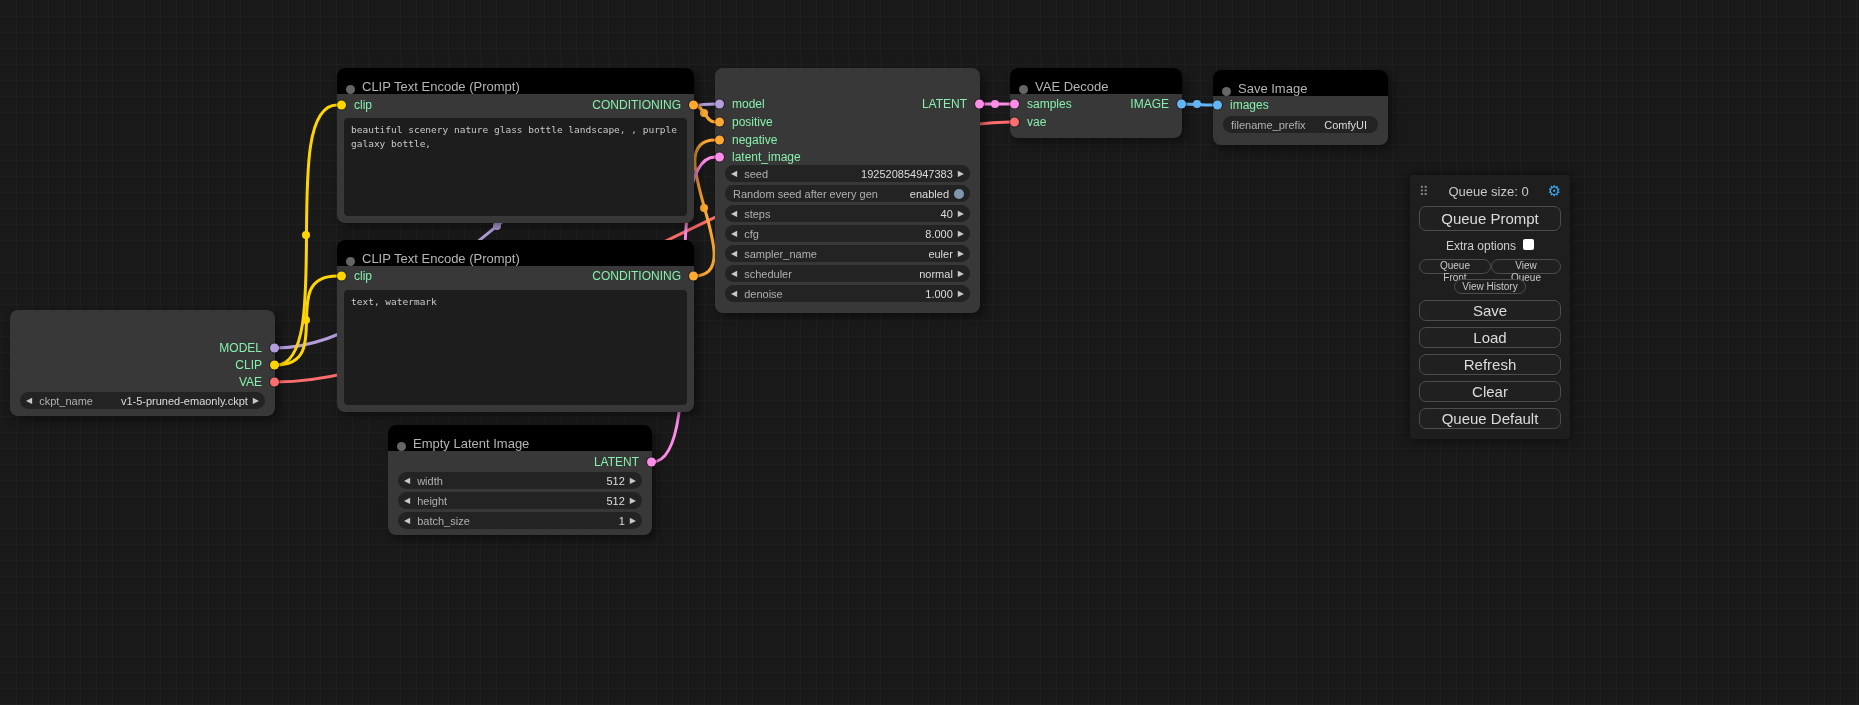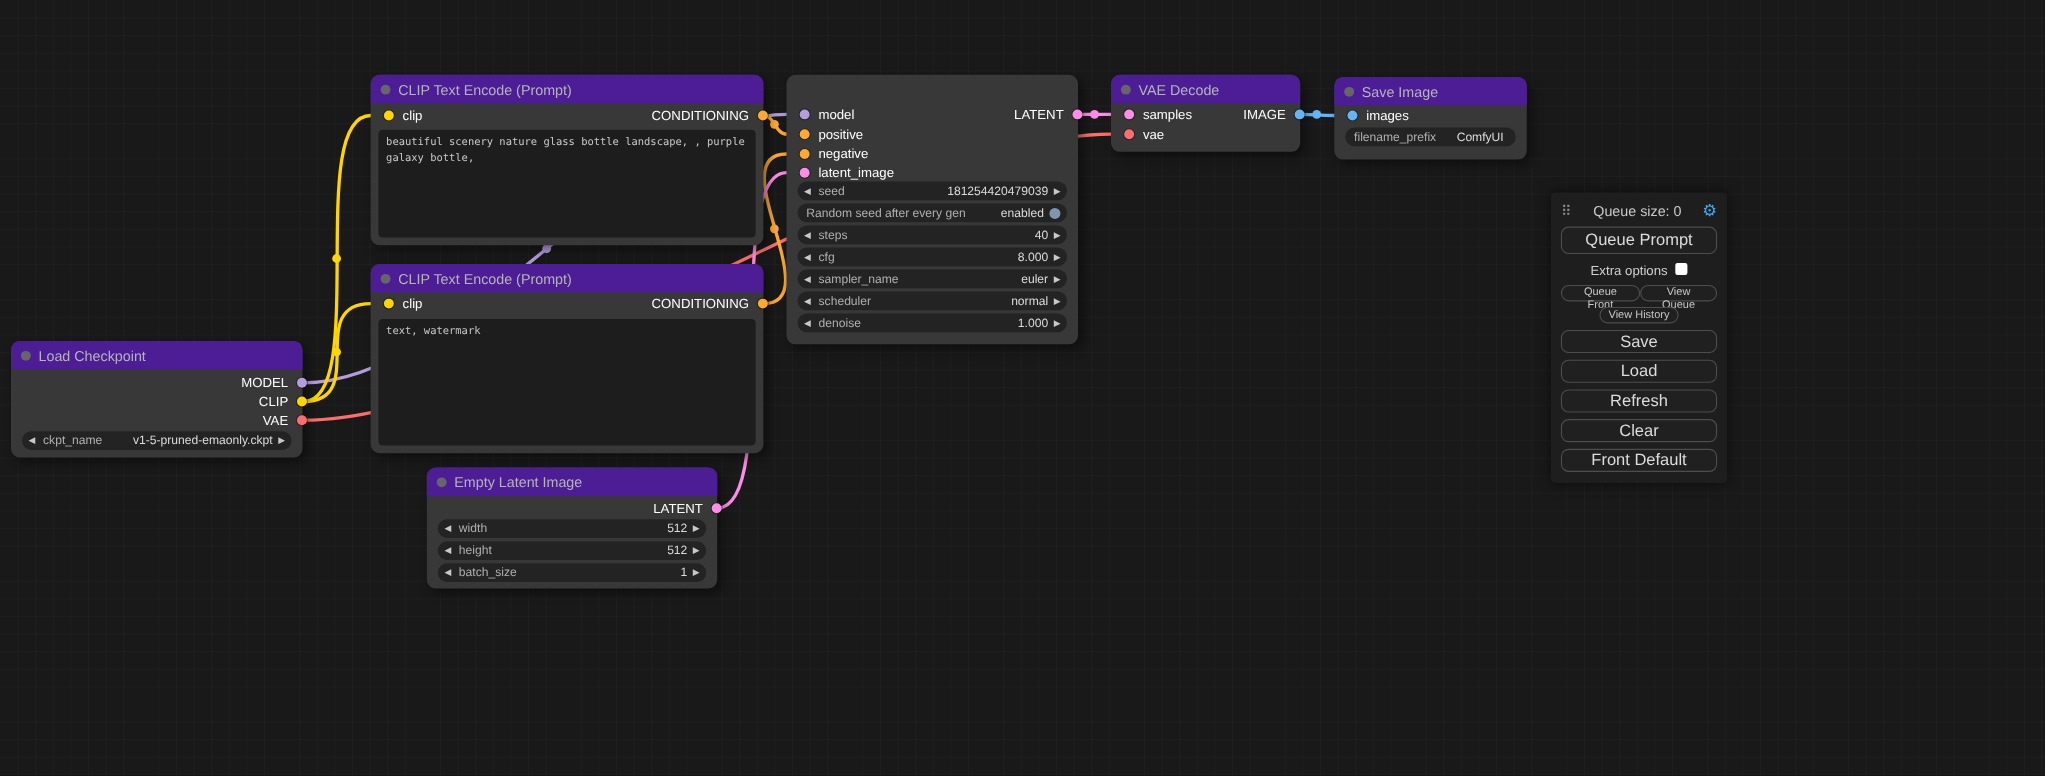--- a/index.html
+++ b/index.html
@@ -12,27 +12,27 @@
       linear-gradient(rgba(0,0,0,.22) 1px, transparent 1px),
       linear-gradient(90deg, rgba(0,0,0,.22) 1px, transparent 1px);
     background-size:16px 16px,16px 16px,128px 128px,128px 128px;
     font-family:"Liberation Sans",sans-serif;
   }
   .wires{position:absolute;left:0;top:0;z-index:1;pointer-events:none}
   .wire{fill:none;stroke-width:3;stroke-linecap:round}
 
   .node{position:absolute;background:#383838;border-radius:8px;
     box-shadow:4px 4px 10px rgba(0,0,0,.45);z-index:2}
-  .ntitle{position:absolute;top:0;left:0;right:0;height:26px;background:#4c1d95;
-    border-radius:8px 8px 0 0;display:flex;align-items:center;padding-left:9px;
+  .ntitle{position:absolute;top:0;left:0;right:0;height:26px;background:#000000;
+    border-radius:8px 8px 0 0;display:flex;align-items:flex-end;padding-left:9px;
     color:#b5b5b5;font-size:13px;box-sizing:border-box}
   .tdot{width:9px;height:9px;border-radius:50%;margin-right:7px;flex:0 0 auto}
 
-  .row{position:absolute;left:16px;right:0;height:16px;display:flex;align-items:center;
-    font-size:12px;color:#ffffff}
+  .row{position:absolute;left:4px;right:0;height:16px;display:flex;align-items:center;
+    font-size:12px;color:#86efac}
   .row.in{justify-content:flex-start;padding-left:13px}
   .row.out{justify-content:flex-end;padding-right:13px}
   .row.both{justify-content:space-between;padding:0 13px}
   .dot{position:absolute;width:9px;height:9px;border-radius:50%;top:50%;
     transform:translateY(-50%);box-shadow:0 0 0 1px rgba(0,0,0,.35)}
   .dot.l{left:-4px}
   .dot.r{right:-4px}
 
   .widget{position:absolute;left:10px;right:10px;height:17px;background:#232323;
     border-radius:9px;display:flex;align-items:center;padding:0 6px;font-size:11px;
@@ -90,24 +90,20 @@
     <circle cx="306" cy="320" r="4" style="fill: rgb(255, 213, 0);"></circle>
     <circle cx="643" cy="252" r="4" style="fill: rgb(255, 110, 110);"></circle>
     <circle cx="704" cy="113" r="4" style="fill: rgb(255, 169, 49);"></circle>
     <circle cx="704" cy="208" r="4" style="fill: rgb(255, 169, 49);"></circle>
     <circle cx="683" cy="310" r="4" style="fill: rgb(255, 140, 232);"></circle>
     <circle cx="995" cy="104" r="4" style="fill: rgb(255, 140, 232);"></circle>
     <circle cx="1197" cy="104" r="4" style="fill: rgb(100, 181, 246);"></circle>
   </svg>
 
   <div class="node" style="left:10px;top:310px;width:265px;height:106px">
-    <div class="ntitle">
-      <span class="tdot" style="background: rgb(102, 102, 102);"></span>
-      <span>Load Checkpoint</span>
-    </div>
     <div class="row out" style="top:30px">
       <span>MODEL</span>
       <span class="dot r" style="background: rgb(179, 157, 219);"></span>
     </div>
     <div class="row out" style="top:47px">
       <span>CLIP</span>
       <span class="dot r" style="background: rgb(255, 213, 0);"></span>
     </div>
     <div class="row out" style="top:64px">
       <span>VAE</span>
@@ -193,21 +189,21 @@
       <span class="dot l" style="background: rgb(255, 169, 49);"></span>
       <span>negative</span>
     </div>
     <div class="row in" style="top:81px">
       <span class="dot l" style="background: rgb(255, 140, 232);"></span>
       <span>latent_image</span>
     </div>
     <div class="widget" style="top:97px">
       <span class="arrow">◀</span>
       <span class="wlabel">seed</span>
-      <span class="wvalue">181254420479039</span>
+      <span class="wvalue">192520854947383</span>
       <span class="arrow">▶</span>
     </div>
     <div class="widget" style="top:117px">
       <span class="wlabel" style="margin-left:2px">Random seed after every gen</span>
       <span class="wvalue">enabled</span>
       <span class="toggle" style="background: rgb(126, 151, 175);"></span>
     </div>
     <div class="widget" style="top:137px">
       <span class="arrow">◀</span>
       <span class="wlabel">steps</span>
@@ -287,16 +283,16 @@
       <button class="pill">Queue Front</button>
       <button class="pill">View Queue</button>
     </div>
     <div class="prow center">
       <button class="pill">View History</button>
     </div>
     <button class="btn bigb first-big">Save</button>
     <button class="btn bigb">Load</button>
     <button class="btn bigb">Refresh</button>
     <button class="btn bigb">Clear</button>
-    <button class="btn bigb">Front Default</button>
+    <button class="btn bigb">Queue Default</button>
   </div>
 
 </div>
 
 </body></html>

